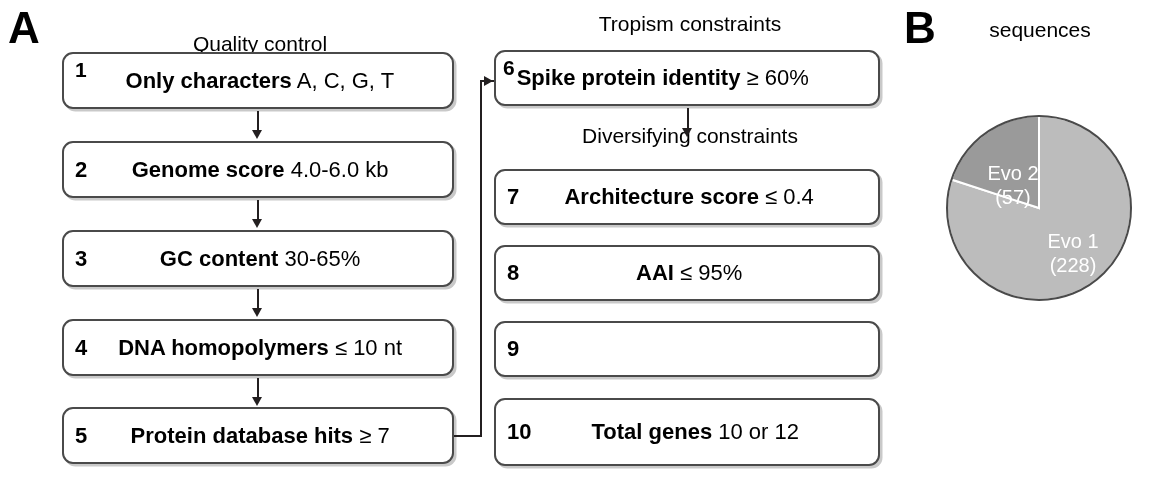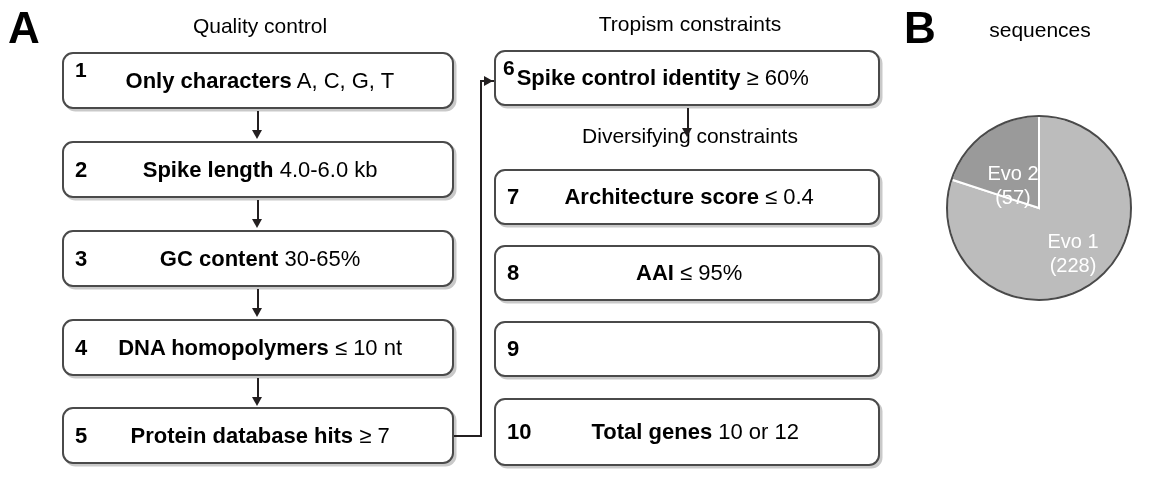--- a/index.html
+++ b/index.html
@@ -100,37 +100,37 @@
     font-family: "Liberation Sans", sans-serif;
     font-size: 20px;
     text-anchor: middle;
   }
 </style>
 </head>
 <body>
 
 <div class="panel-label" id="panel-a-label">A</div>
 
-<div class="col-header" id="hdr-qc" style="left:145px; top:14px; width:230px;">Quality control</div>
+<div class="col-header" id="hdr-qc" style="left:145px; top:32px; width:230px;">Quality control</div>
 
 <div class="col-header" id="hdr-trop" style="left:575px; top:12px; width:230px;">Tropism constraints</div>
 
 <div class="col-header" id="hdr-div" style="left:570px; top:124px; width:240px;">Diversifying constraints</div>
 
 <div class="crit-box" style="left:62px; top:52px; width:392px; height:57px;">
   <span class="crit-num num-raised">1</span>
   <span class="crit-text">
     <b>Only characters</b><span class="reg"> A, C, G, T</span>
   </span>
 </div>
 
 <div class="crit-box" style="left:62px; top:141px; width:392px; height:57px;">
   <span class="crit-num">2</span>
   <span class="crit-text">
-    <b>Spike length</b><span class="reg"> 4.0-6.0 kb</span>
+    <b>Genome score</b><span class="reg"> 4.0-6.0 kb</span>
   </span>
 </div>
 
 <div class="crit-box" style="left:62px; top:230px; width:392px; height:57px;">
   <span class="crit-num">3</span>
   <span class="crit-text">
     <b>GC content</b><span class="reg"> 30-65%</span>
   </span>
 </div>
 
@@ -161,21 +161,21 @@
 <div class="arrow-head-down" style="left:252px; top:397px;"></div>
 
 <div class="conn-line" style="left:454px; top:435px; width:28px; height:2px;"></div>
 <div class="conn-line" style="left:480px; top:80px; width:2px; height:357px;"></div>
 <div class="conn-line" style="left:480px; top:80px; width:15px; height:2px;"></div>
 <div class="arrow-head-right" style="left:484px; top:76px;"></div>
 
 <div class="crit-box" style="left:494px; top:50px; width:386px; height:56px;">
   <span class="crit-num num-raised" style="padding-left:7px;">6</span>
   <span class="crit-text" style="text-align:left; padding-left:2px;">
-    <b>Spike control identity</b><span class="reg"> ≥ 60%</span>
+    <b>Spike protein identity</b><span class="reg"> ≥ 60%</span>
   </span>
 </div>
 
 <div class="arrow-v" style="left:687px; top:108px; height:22px;"></div>
 <div class="arrow-head-down" style="left:682px; top:128px;"></div>
 
 <div class="crit-box" style="left:494px; top:169px; width:386px; height:56px;">
   <span class="crit-num">7</span>
   <span class="crit-text">
     <b>Architecture score</b><span class="reg"> ≤ 0.4</span>

